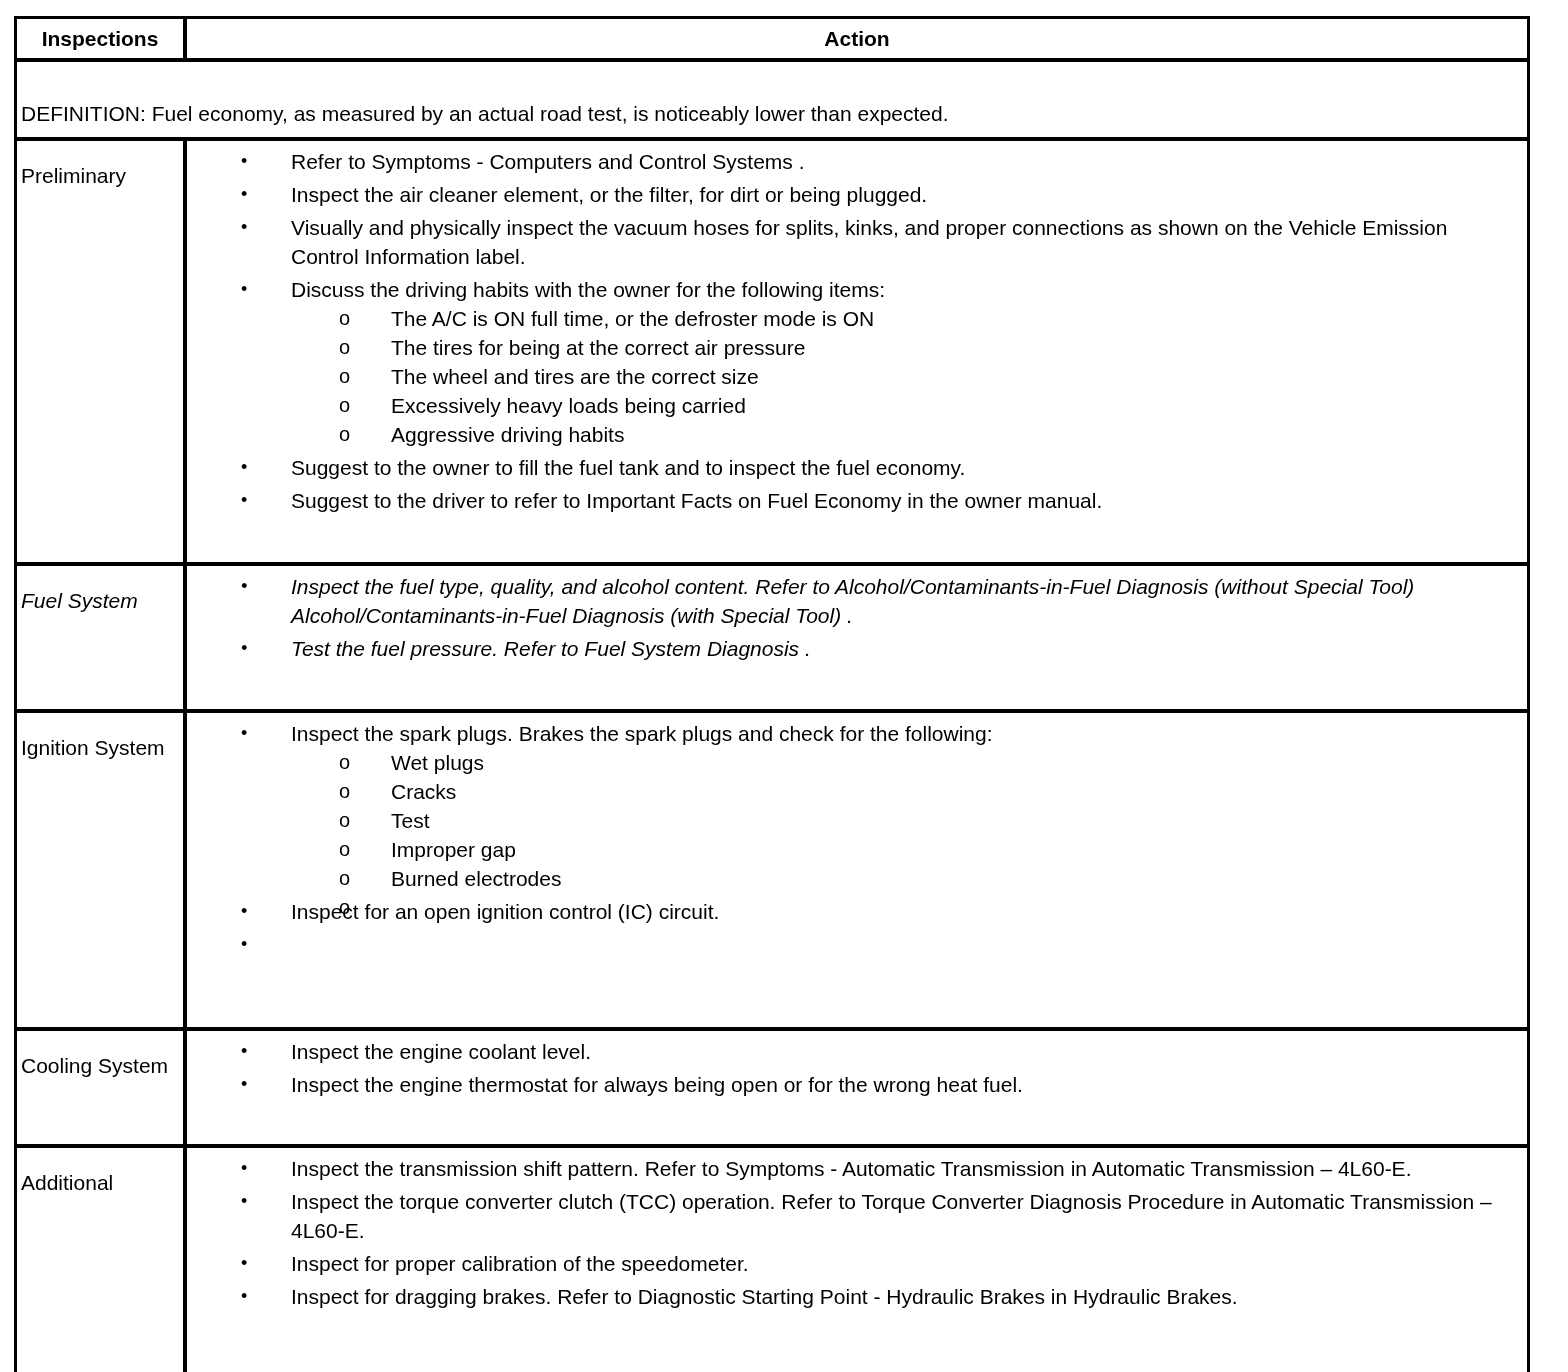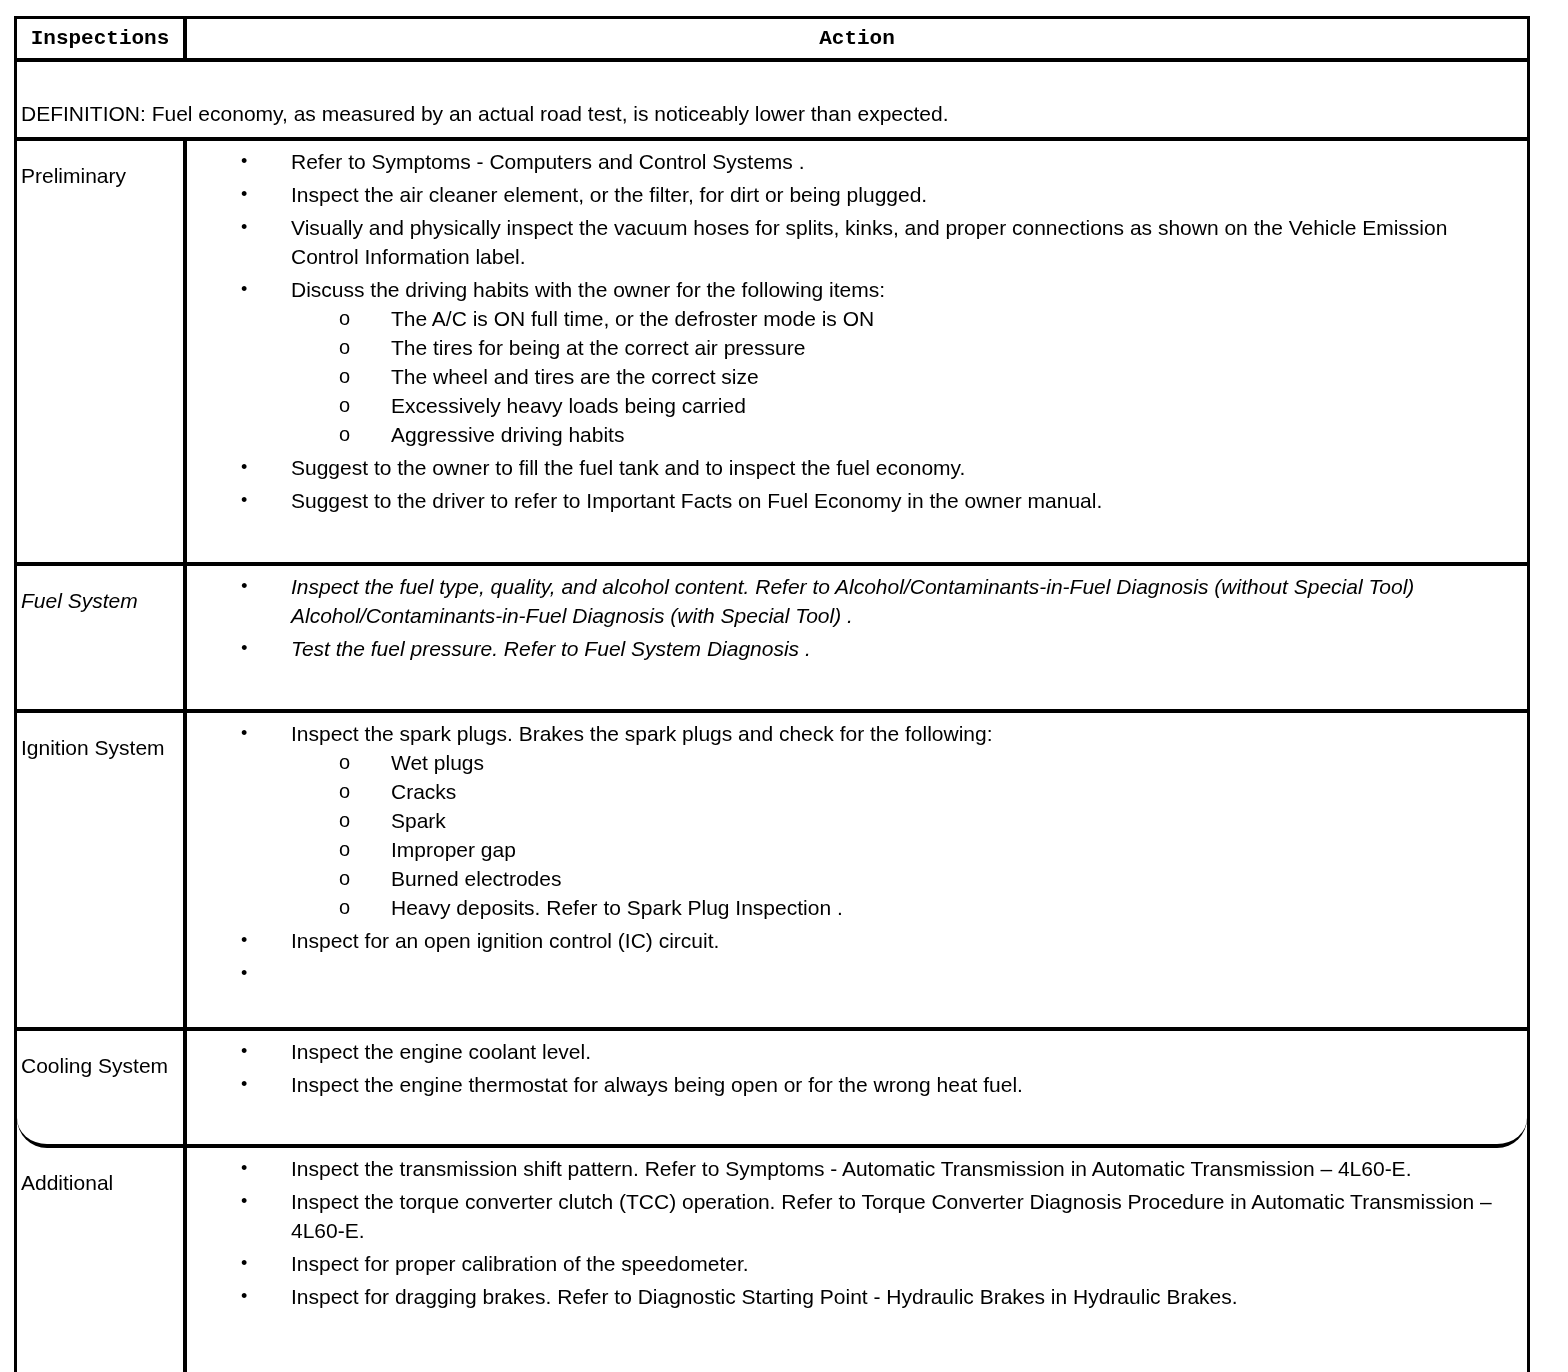--- a/index.html
+++ b/index.html
@@ -6,32 +6,32 @@
     body { width: 1568px; height: 1372px; position: relative; font-family: "Liberation Sans", sans-serif; color: #000; }
     .tbl {
       position: absolute; left: 14px; top: 16px; width: 1516px;
       border: 3px solid #000; box-sizing: border-box;
     }
     .row { display: flex; border-bottom: 4px solid #000; box-sizing: border-box; }
     .row:last-child { border-bottom: none; }
     .c1 { width: 170px; border-right: 4px solid #000; box-sizing: border-box; padding: 20px 4px; font-size: 21px; line-height: 29px; }
     .c2 { flex: 1; box-sizing: border-box; padding: 6px 8px 0 0; font-size: 21px; }
     .hdr .c1, .hdr .c2 { font-weight: bold; text-align: center; padding: 4px 0; line-height: 32px; font-size: 21px; }
-    .hdr { height: 43px; font-family: Liberation Mono, monospace; }
+    .hdr { height: 43px; }
     .def { padding: 4px 4px; font-size: 21px; line-height: 31px; height: 43px; box-sizing: border-box; margin-top: 32px; }
     ul.b { list-style: none; margin: 0; padding: 0; }
     ul.b > li { position: relative; padding-left: 104px; line-height: 29px; margin-bottom: 4px; }
     ul.b > li > .bul { position: absolute; left: 54px; top: 0; font-size: 18px; }
     ul.s { list-style: none; margin: 0; padding: 0; }
     ul.s > li { position: relative; padding-left: 204px; margin-left: -104px; line-height: 29px; }
     ul.s > li > .bul { position: absolute; left: 152px; top: 0; font-size: 20px; }
     .r-pre { height: 425px; }
     .r-fuel { height: 147px; font-style: italic; }
     .r-ign { height: 318px; }
-    .r-cool { height: 117px; border-radius: 30px; }
+    .r-cool { height: 117px; }
     .r-add { height: 240px; }
   </style>
 </head>
 <body>
 
 <div class="tbl">
   <div class="row hdr">
     <div class="c1">Inspections</div>
     <div class="c2">Action</div>
   </div>
@@ -66,24 +66,24 @@
         </ul>
       </div>
     </div>
   <div class="row r-ign">
       <div class="c1">Ignition System</div>
       <div class="c2">
         <ul class="b">
           <li><span class="bul">•</span><span>Inspect the spark plugs. Brakes the spark plugs and check for the following:</span><ul class="s">
               <li><span class="bul">o</span><span>Wet plugs</span></li>
               <li><span class="bul">o</span><span>Cracks</span></li>
-              <li><span class="bul">o</span><span>Spark</span></li>
+              <li><span class="bul">o</span><span>Test</span></li>
               <li><span class="bul">o</span><span>Improper gap</span></li>
               <li><span class="bul">o</span><span>Burned electrodes</span></li>
-              <li><span class="bul">o</span><span>Heavy deposits. Refer to Spark Plug Inspection .</span></li>
+              <li><span class="bul">o</span></li>
             </ul></li>
           <li><span class="bul">•</span><span>Inspect for an open ignition control (IC) circuit.</span></li>
           <li><span class="bul">•</span></li>
         </ul>
       </div>
     </div>
   <div class="row r-cool">
       <div class="c1">Cooling System</div>
       <div class="c2">
         <ul class="b">

